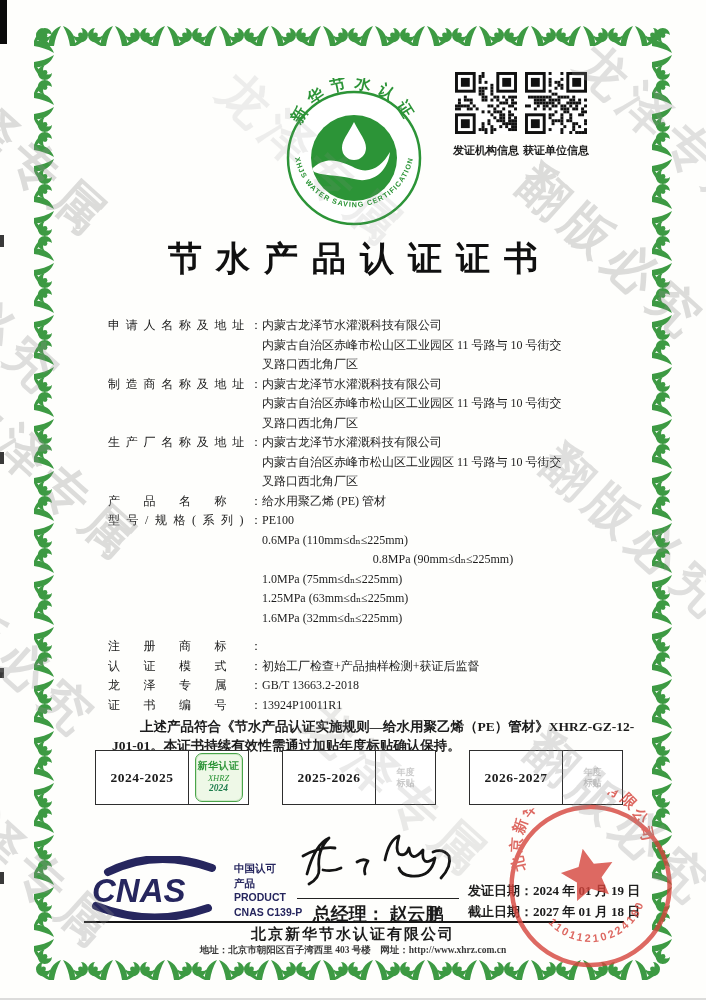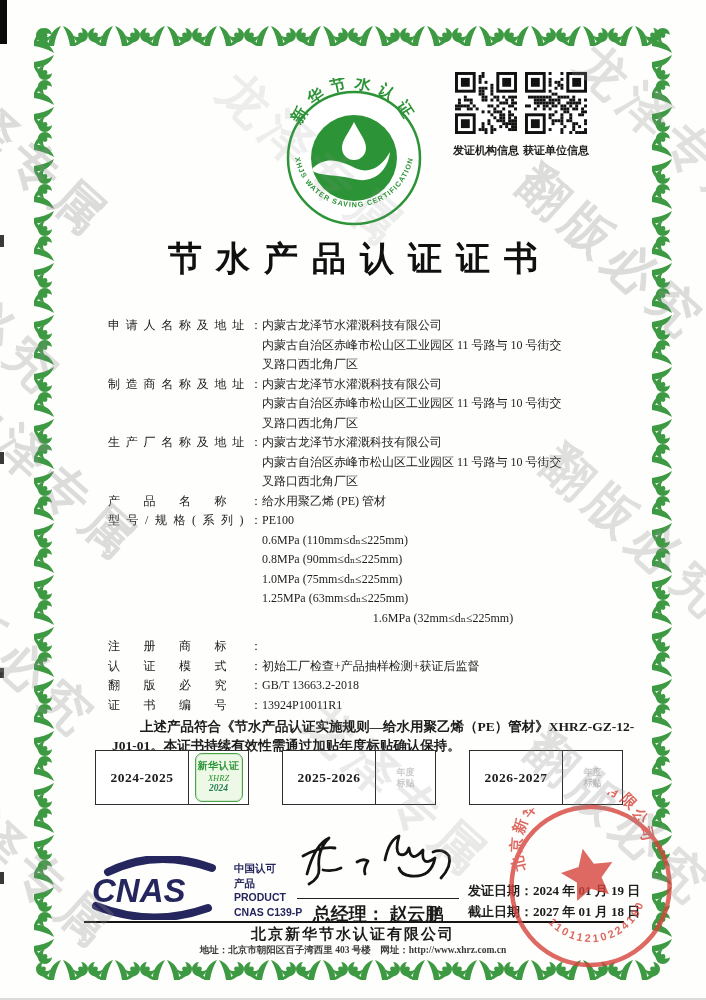--- a/index.html
+++ b/index.html
@@ -538,40 +538,40 @@
         <span class="f-label">产品名称：</span>
         <div class="f-vals">
           <div style="min-height: 19.5px;">给水用聚乙烯 (PE) 管材</div>
         </div>
       </div>
       <div class="f-row">
         <span class="f-label">型号/规格(系列)：</span>
         <div class="f-vals">
           <div style="min-height: 19.5px;">PE100</div>
           <div style="min-height: 19.5px;">0.6MPa (110mm≤dₙ≤225mm)</div>
-          <div style="min-height: 19.5px;">0.8MPa (90mm≤dₙ≤225mm)</div>
+          <div style="min-height: 19.5px; text-align: center;">0.8MPa (90mm≤dₙ≤225mm)</div>
           <div style="min-height: 19.5px;">1.0MPa (75mm≤dₙ≤225mm)</div>
           <div style="min-height: 19.5px;">1.25MPa (63mm≤dₙ≤225mm)</div>
-          <div style="min-height: 19.5px; text-align: center;">1.6MPa (32mm≤dₙ≤225mm)</div>
+          <div style="min-height: 19.5px;">1.6MPa (32mm≤dₙ≤225mm)</div>
         </div>
       </div>
       <div class="f-row gap">
         <span class="f-label">注册商标：</span>
         <div class="f-vals">
           <div style="min-height: 19.5px;"></div>
         </div>
       </div>
       <div class="f-row">
         <span class="f-label">认证模式：</span>
         <div class="f-vals">
           <div style="min-height: 19.5px;">初始工厂检查+产品抽样检测+获证后监督</div>
         </div>
       </div>
       <div class="f-row">
-        <span class="f-label">翻版必究：</span>
+        <span class="f-label">龙泽专属：</span>
         <div class="f-vals">
           <div style="min-height: 19.5px;">GB/T 13663.2-2018</div>
         </div>
       </div>
       <div class="f-row">
         <span class="f-label">证书编号：</span>
         <div class="f-vals">
           <div style="min-height: 19.5px;">13924P10011R1</div>
         </div>
       </div>

